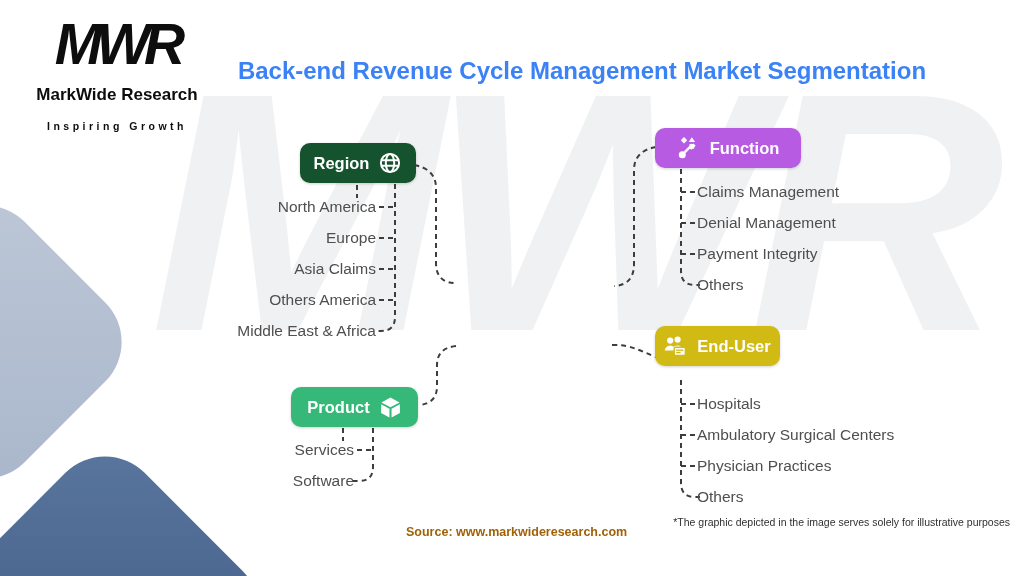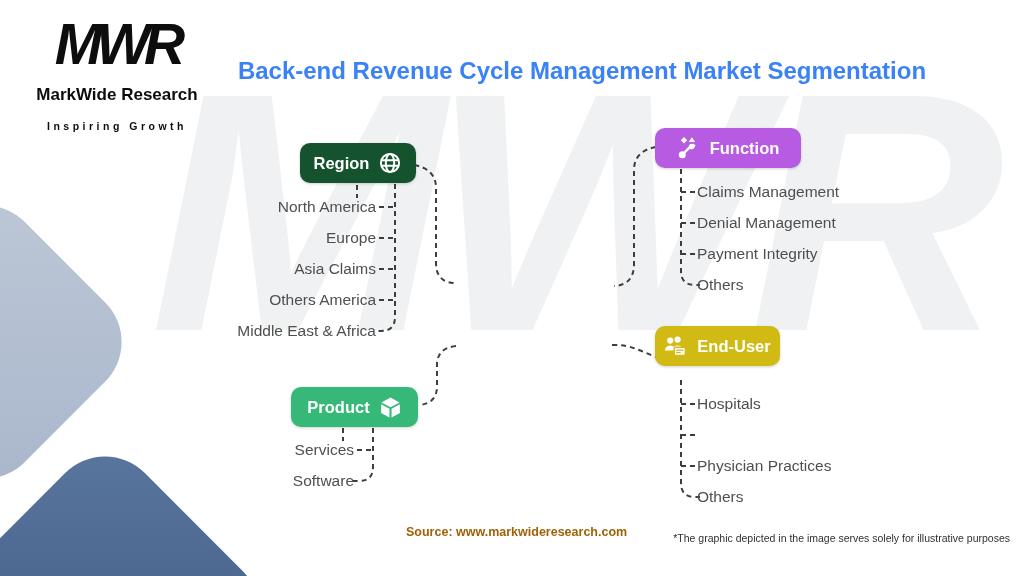--- a/index.html
+++ b/index.html
@@ -49,21 +49,21 @@
   .seg-item{position:absolute;z-index:3;font-size:15.5px;line-height:20px;color:#4f4f4f;white-space:nowrap;}
   .align-r{right:648px;text-align:center;}
   .align-rp{right:670px;text-align:right;}
   .align-l{left:697px;text-align:left;}
 
   
   .connectors{position:absolute;left:0;top:0;z-index:2;}
 
   
   .source{position:absolute;left:406px;top:525px;font-size:12.5px;font-weight:bold;color:#a16207;z-index:3;}
-  .disclaimer{position:absolute;right:14px;top:532px;font-size:10.5px;color:#303030;z-index:3;}
+  .disclaimer{position:absolute;right:14px;top:516px;font-size:10.5px;color:#303030;z-index:3;}
 </style>
 </head>
 <body>
 
 <div id="canvas">
 
   <div class="shape-light"></div>
   <div class="watermark">MWR</div>
   <div class="shape-dark"></div>
 
@@ -159,19 +159,20 @@
       </g>
       <rect x="10.2" y="13.2" width="11.2" height="8.2" rx="1.4" fill="#ffffff" stroke="#d2ba14" stroke-width="1.4"></rect>
       <g stroke="#d2ba14" stroke-width="1.3">
         <line x1="12.2" y1="16.2" x2="19.4" y2="16.2"></line>
         <line x1="12.2" y1="18.6" x2="16.6" y2="18.6"></line>
       </g>
     </svg>
     <span>End-User</span>
   </div>
   <div class="seg-item align-l" style="top:394px">Hospitals</div>
+  <div class="seg-item align-l" style="top:425px">Ambulatory Surgical Centers</div>
   <div class="seg-item align-l" style="top:456px">Physician Practices</div>
   <div class="seg-item align-l" style="top:487px">Others</div>
 
   <div class="source">Source: www.markwideresearch.com</div>
   <div class="disclaimer">*The graphic depicted in the image serves solely for illustrative purposes</div>
 
 </div>
 
 </body></html>

